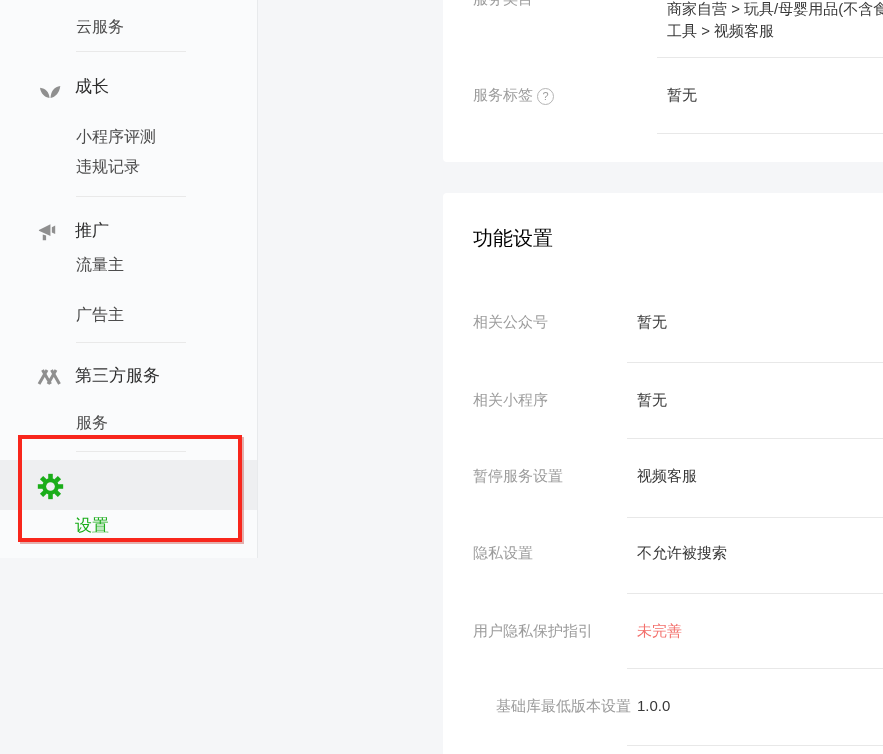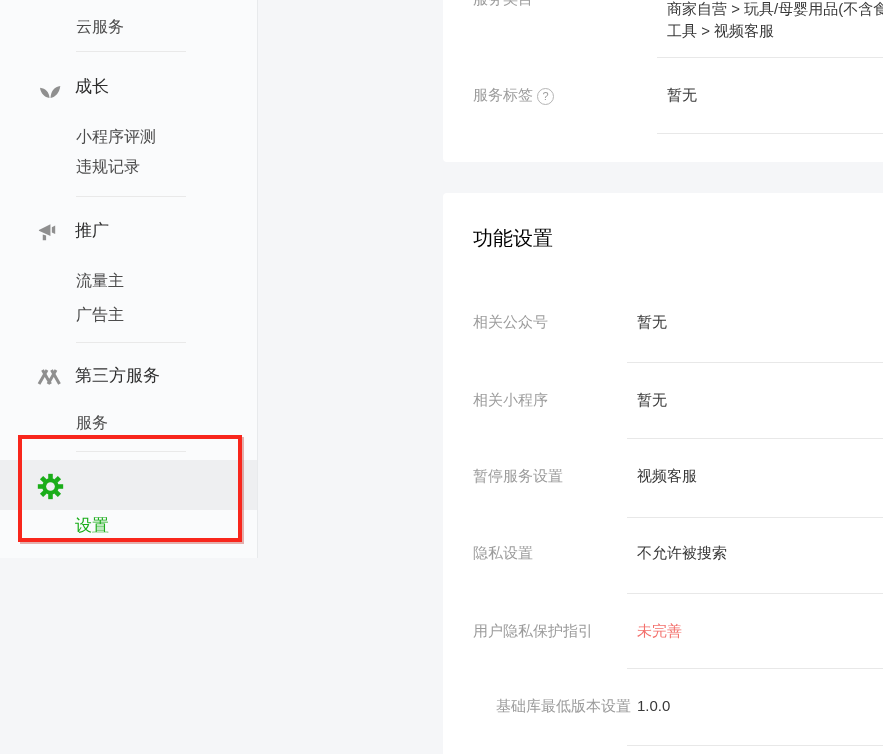--- a/index.html
+++ b/index.html
@@ -47,21 +47,21 @@
 
   <div class="sdiv" style="top:196px"></div>
 
   <svg class="icon" style="left:37px;top:222px" width="23" height="20" viewBox="0 0 24 20" fill="#8f8f8f">
     <path d="M2 7.8 L14 1.8 L14 14.2 L2 8.6 Z"></path>
     <path d="M6 12.5 L9.5 13.6 L9.5 18.5 L6 18.5 Z"></path>
     <path d="M15.5 5 L19 3.2 L19 12 L15.5 10.6 Z"></path>
   </svg>
   <div class="t sec" style="left:75px;top:221px">推广</div>
 
-  <div class="t sub" style="left:76px;top:272px">流量主</div>
+  <div class="t sub" style="left:76px;top:256px">流量主</div>
   <div class="t sub" style="left:76px;top:306px">广告主</div>
 
   <div class="sdiv" style="top:342px"></div>
 
   <svg class="icon" style="left:37px;top:367px" width="25" height="20" viewBox="0 0 25 20">
     <path d="M2 17 L10 3 M5.5 3 L13.5 17 M11 17 L19 3 M14.5 3 L22.5 17" stroke="#8f8f8f" stroke-width="3" fill="none"></path>
   </svg>
   <div class="t sec" style="left:75px;top:366px">第三方服务</div>
 
   <div class="t sub" style="left:76px;top:414px">服务</div>

